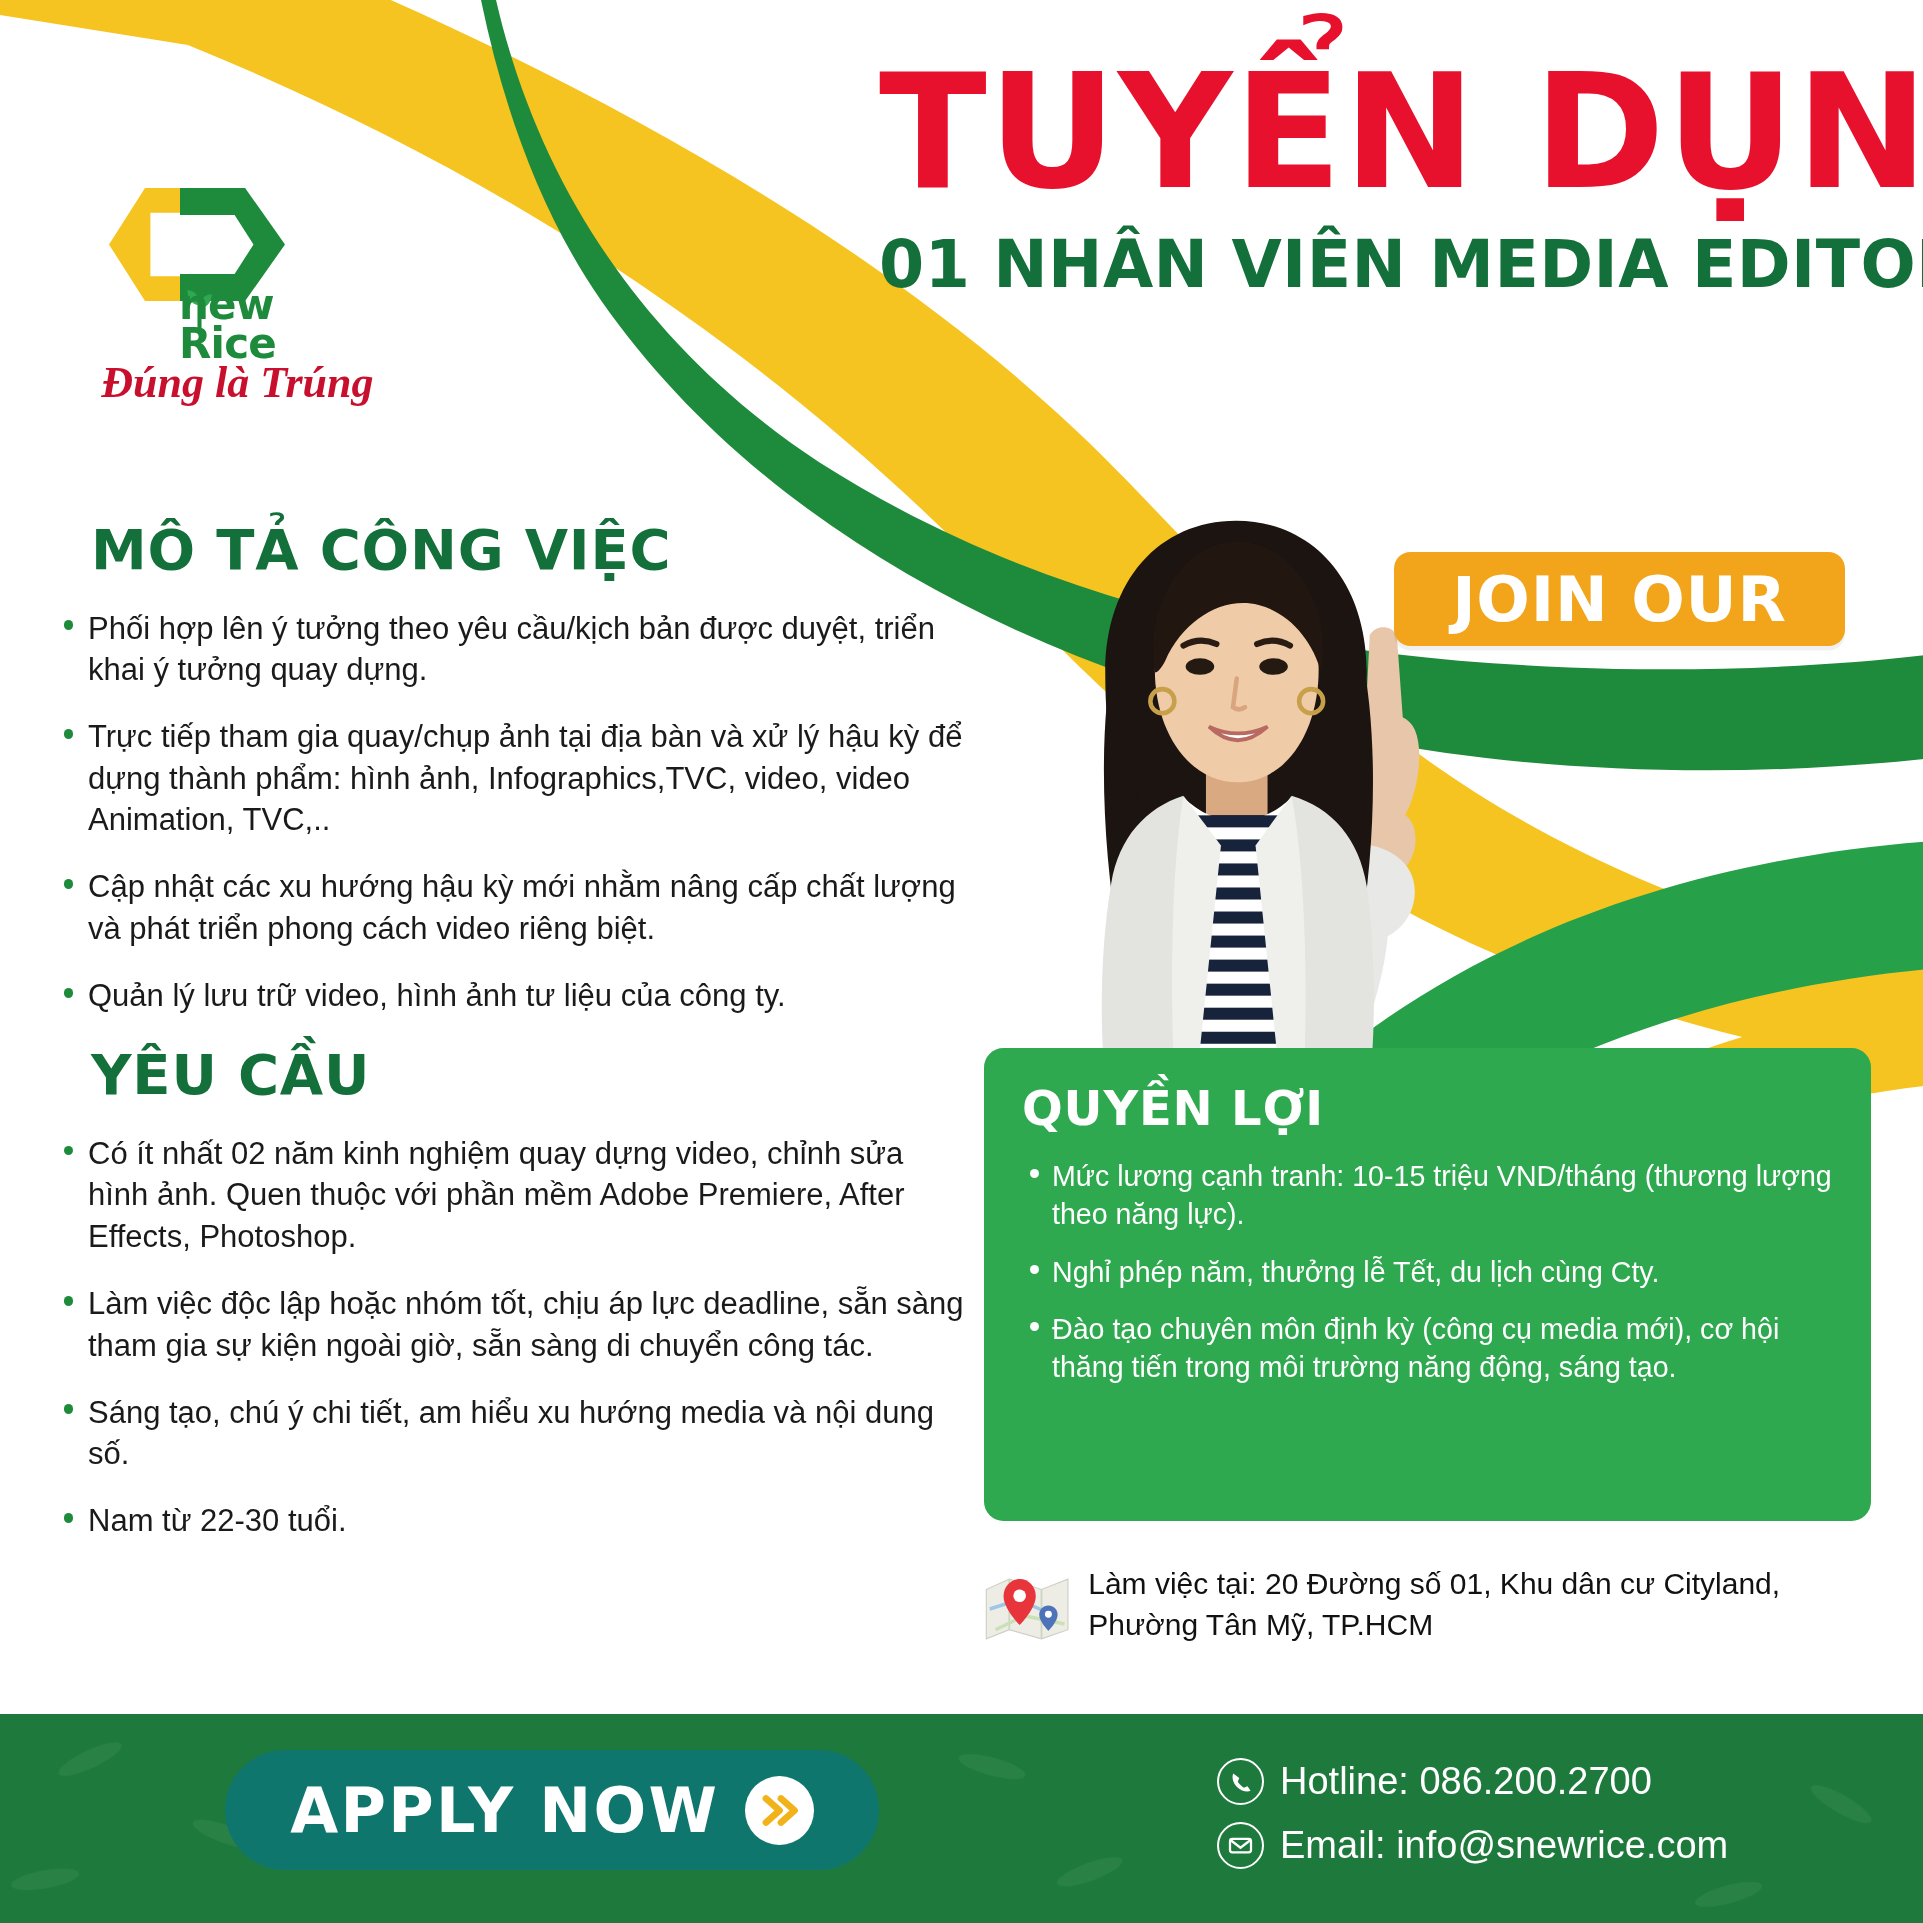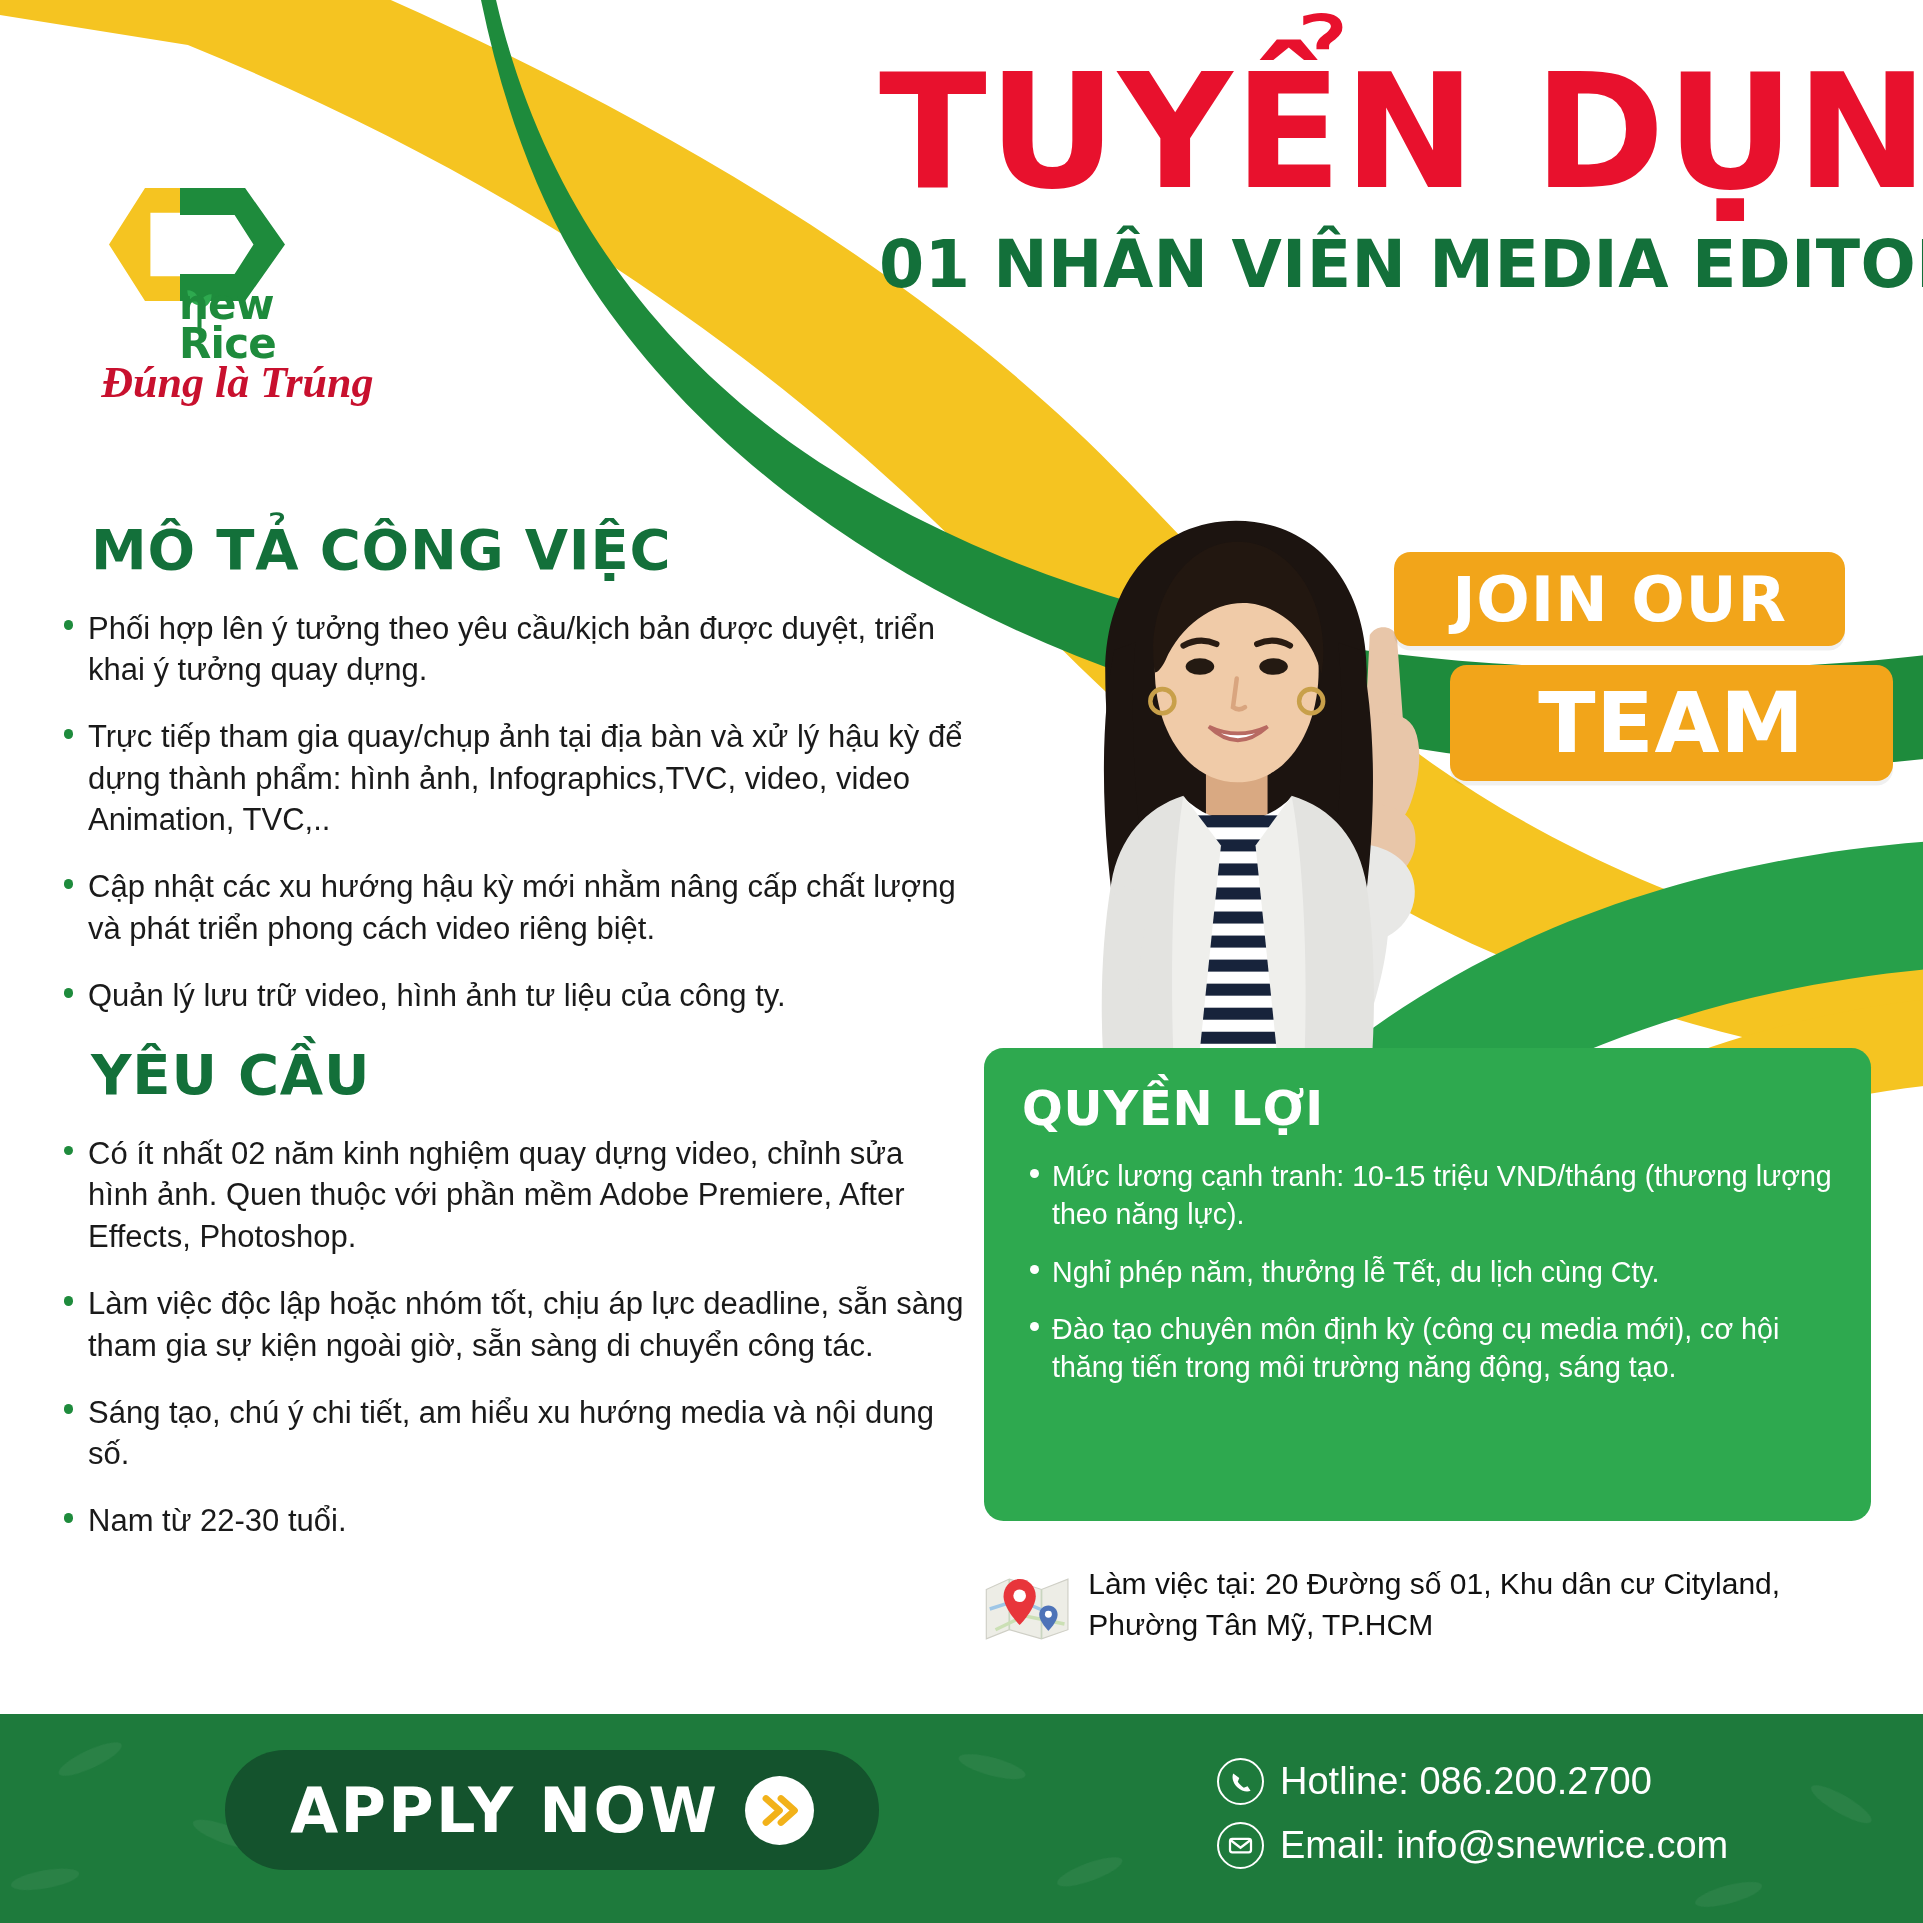--- a/index.html
+++ b/index.html
@@ -146,21 +146,21 @@
 
   
   .footer {
     position:absolute; left:0; bottom:0; width:1924px; height:210px;
     background:#1E7A3C;
   }
   .footer-pattern { position:absolute; inset:0; opacity:0.16; }
   .apply-btn {
     position:absolute; left:225px; top:36px;
     width:654px; height:120px;
-    background:#14532d;
+    background:#0f766e;
     border-radius:60px;
     display:flex; align-items:center; justify-content:center; gap:25.6px;
     border:none; cursor:pointer;
   }
   .apply-btn .label {
     font-family:"DejaVu Sans", sans-serif;
     font-weight:900; font-size:62px; color:#ffffff; letter-spacing:2.3px;
   }
   .apply-chev {
     width:69px; height:69px; border-radius:50%;
@@ -280,23 +280,20 @@
     <path d="M444 404 L396 470 L428 780 L460 780 C466 660 462 500 444 404 Z" fill="#EFEFEC"></path>
 
     <path d="M212 520 C190 600 192 690 210 760 C226 820 262 850 300 840 L296 790 C268 790 248 760 242 712 C236 658 244 588 258 540 Z" fill="#E3E3E0"></path>
     <path d="M262 830 C288 822 312 826 322 840 C332 856 318 874 296 876 C272 878 254 862 256 848 C257 838 258 832 262 830 Z" fill="#E8C6A9"></path>
 
     <path d="M292 760 L452 760 C470 868 476 980 474 1080 L378 1080 L368 900 L356 1080 L266 1080 C268 970 276 862 292 760 Z" fill="#F2F2F0"></path>
   </svg>
 
   <div class="join-badge">
     <span>JOIN OUR</span>
-  </div>
-  <div class="team-badge">
-    <span>TEAM</span>
   </div>
 
   <div class="left-col">
     <div class="sec-title jd-title">MÔ TẢ CÔNG VIỆC</div>
     <ul class="bullets">
       <li>Phối hợp lên ý tưởng theo yêu cầu/kịch bản được duyệt, triển khai ý tưởng quay dựng.</li>
       <li>Trực tiếp tham gia quay/chụp ảnh tại địa bàn và xử lý hậu kỳ để dựng thành phẩm: hình ảnh, Infographics,TVC, video, video Animation, TVC,..</li>
       <li>Cập nhật các xu hướng hậu kỳ mới nhằm nâng cấp chất lượng và phát triển phong cách video riêng biệt.</li>
       <li>Quản lý lưu trữ video, hình ảnh tư liệu của công ty.</li>
     </ul>

